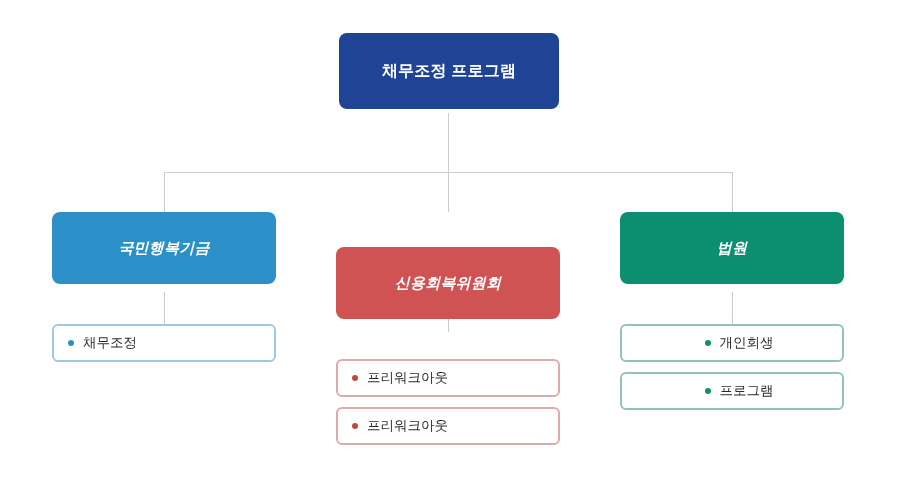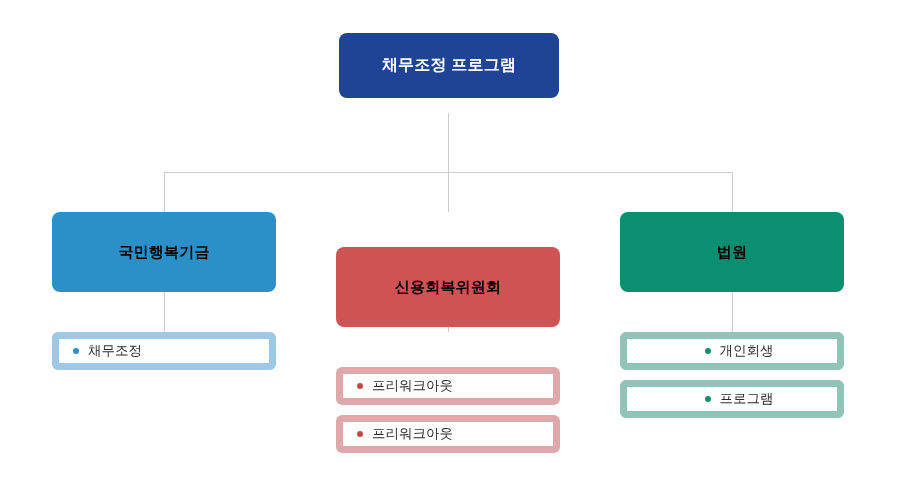--- a/index.html
+++ b/index.html
@@ -26,21 +26,21 @@
   }
   .connector.v { width: 1px; }
   .connector.h { height: 1px; }
 
   
   .root-node {
     position: absolute;
     left: 339px;
     top: 33px;
     width: 220px;
-    height: 65px;
+    height: 76px;
     border-radius: 8px;
     background: #1f4496;
     color: #ffffff;
     display: flex;
     align-items: center;
     justify-content: center;
     font-size: 16px;
     font-weight: bold;
     letter-spacing: 0.2px;
     box-sizing: border-box;
@@ -51,47 +51,48 @@
     position: absolute;
     top: 212px;
     width: 224px;
   }
   .branch-1 { left: 52px; }
   .branch-2 { left: 336px; }
   .branch-3 { left: 620px; }
 
   .branch-head {
     width: 100%;
-    height: 80px;
+    height: 72px;
     border-radius: 8px;
     display: flex;
     align-items: center;
     justify-content: center;
-    color: #000000;
+    color: #ffffff;
     font-size: 15px;
     font-weight: bold;
     letter-spacing: 0.2px;
     box-sizing: border-box;
+    font-style: italic;
   }
   .branch-1 .branch-head { background: #2b90c8; }
   .branch-2 .branch-head { background: #d05353; margin-top: 35px; }
   .branch-3 .branch-head { background: #0b8f70; }
 
   .leaf-list {
     margin-top: 40px;
     display: flex;
     flex-direction: column;
     gap: 10px;
   }
 
   .leaf-item {
     height: 38px;
     border-radius: 6px;
     background: #ffffff;
-    border: 7px solid #ef4444;
+    border: 2px solid #ef4444;
     display: flex;
     align-items: center;
     padding-left: 14px;
     box-sizing: border-box;
     font-size: 13.5px;
     color: #2b2b2b;
   }
   .branch-1 .leaf-item { border-color: #9ec9e6; }
   .branch-2 .leaf-item { border-color: #e0a9a9; }
   .branch-3 .leaf-item { border-color: #8fc4b6; justify-content: center; }

